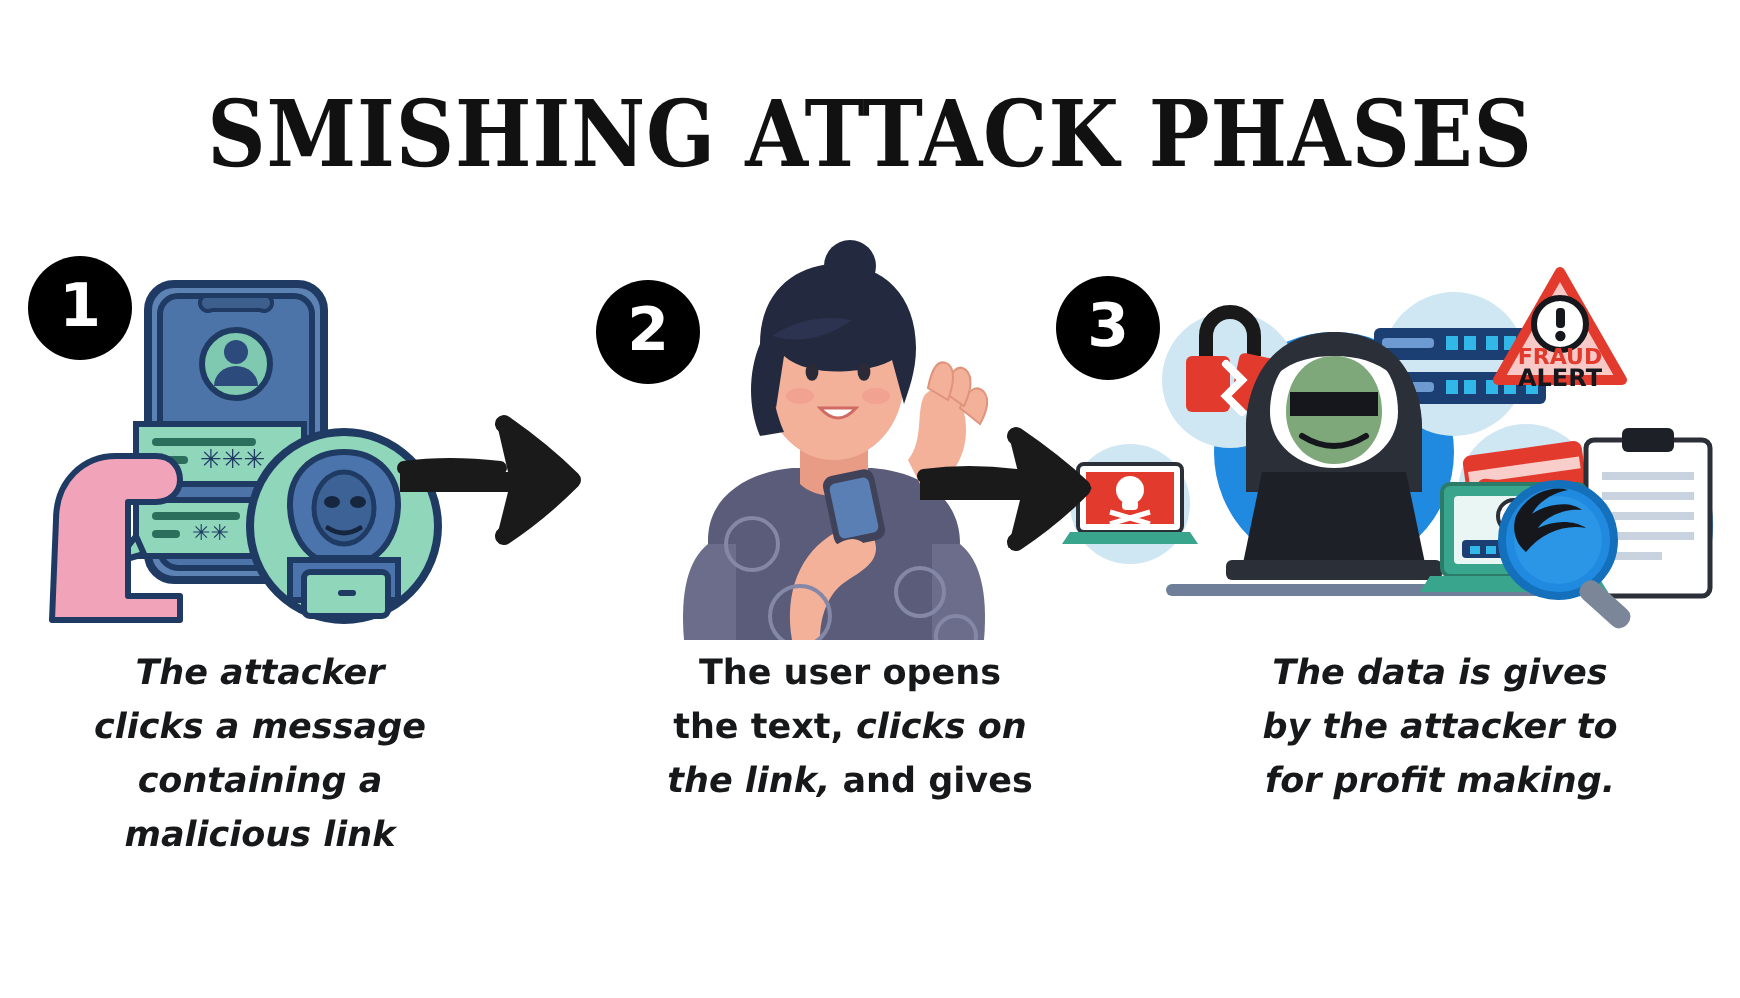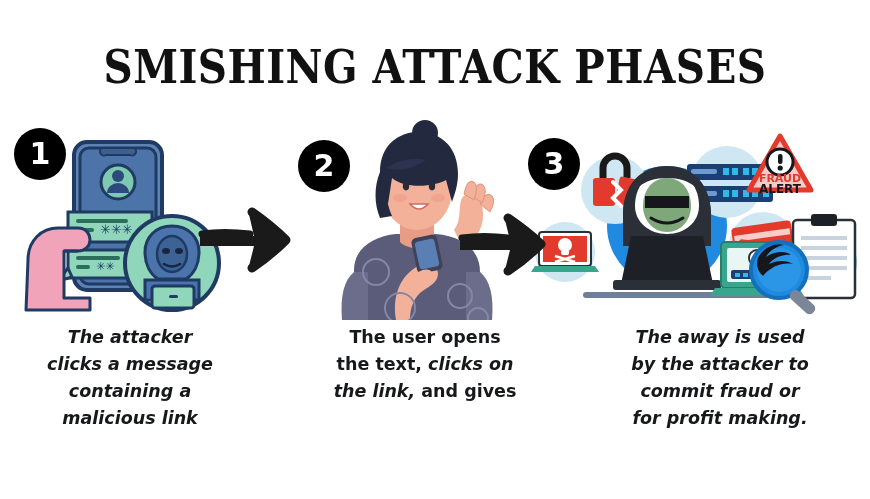--- a/index.html
+++ b/index.html
@@ -374,19 +374,18 @@
     <span class="cap-line up">The user opens</span>
     <span class="cap-line">
       <span class="up">the text, </span><span>clicks on</span>
     </span>
     <span class="cap-line">
       <span>the link,</span><span class="up"> and gives</span>
     </span>
   </div>
 
   <div class="caption cap-3">
-    <span class="cap-line">The away is used</span>
+    <span class="cap-line">The data is gives</span>
     <span class="cap-line">by the attacker to</span>
-    <span class="cap-line">commit fraud or</span>
     <span class="cap-line">for profit making.</span>
   </div>
 
 </div>
 
 </body></html>

